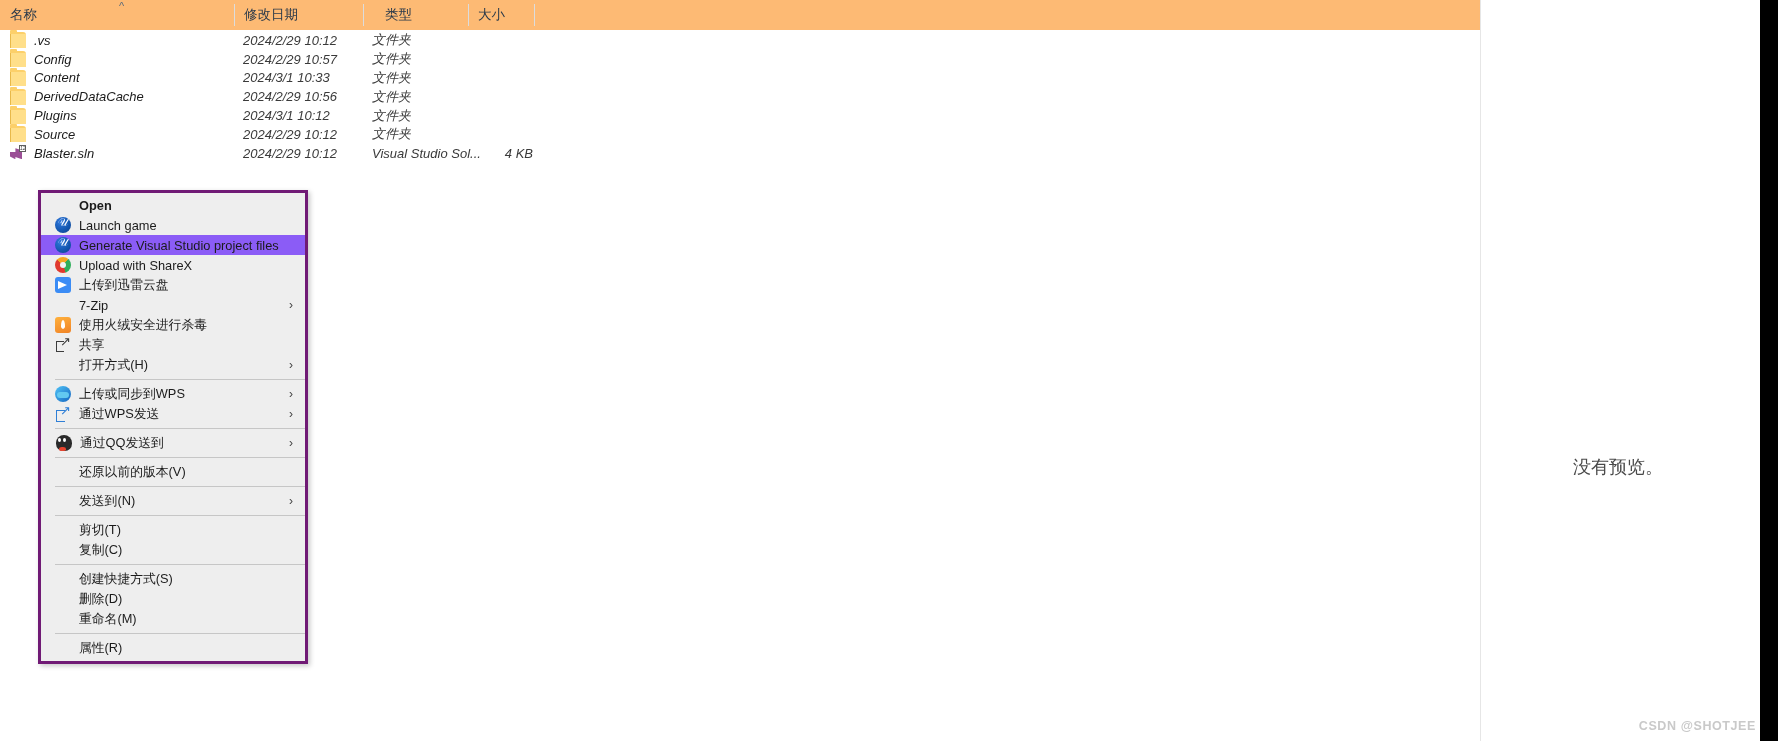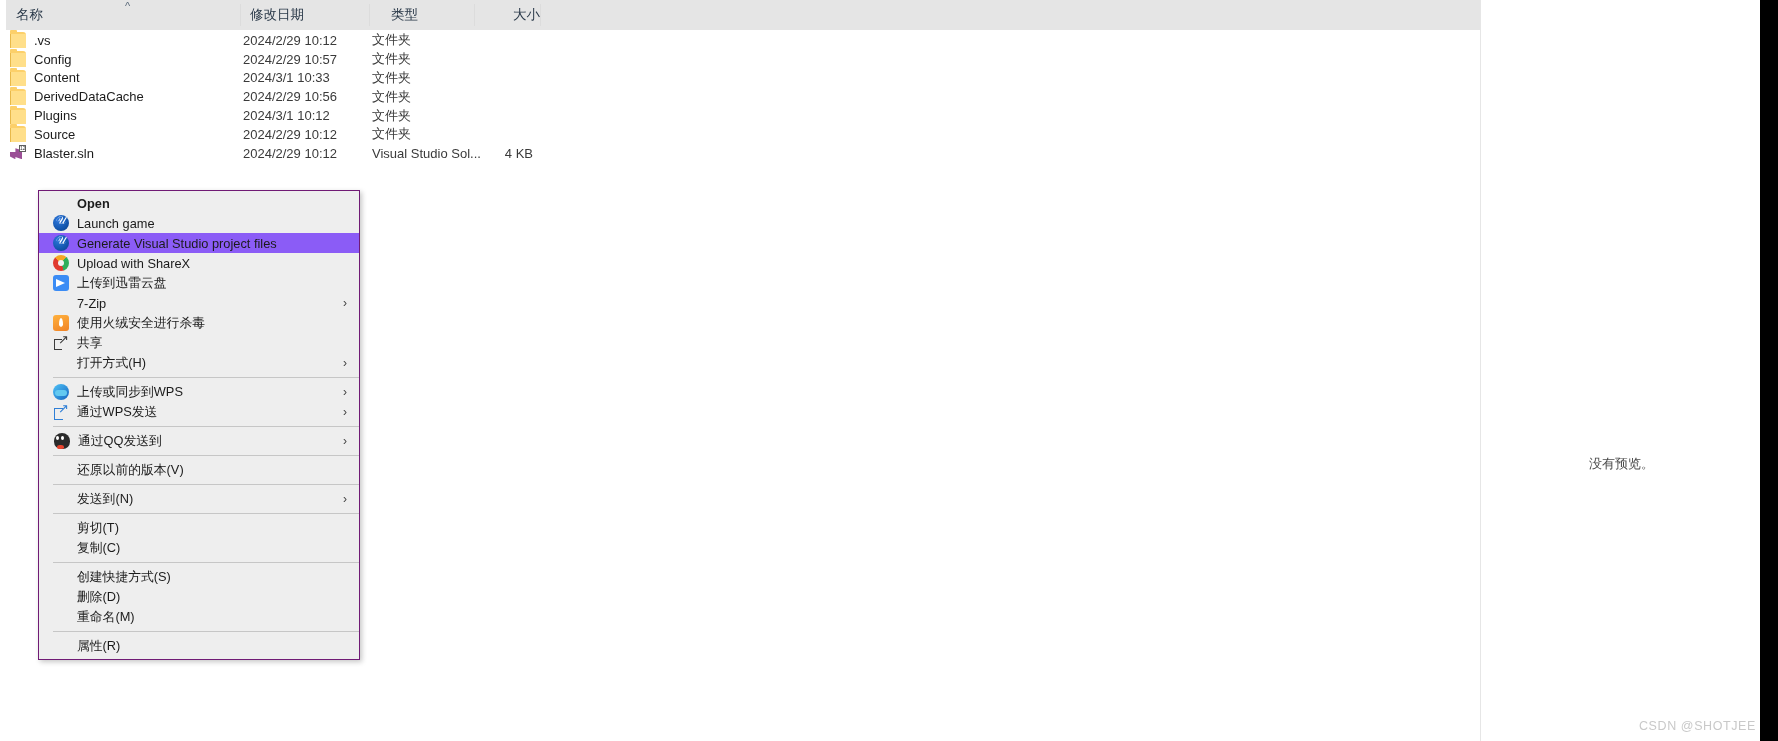--- a/index.html
+++ b/index.html
@@ -8,31 +8,31 @@
     width: 1778px; height: 741px;
     background: #ffffff;
     font-family: "Liberation Sans", "DejaVu Sans", sans-serif;
     overflow: hidden;
   }
   #root { position: relative; width: 1778px; height: 741px; background: #ffffff; }
 
   
   .list-pane { position: absolute; left: 0; top: 0; width: 1480px; height: 741px; background: #fff; }
 
-  .col-header { position: absolute; left: 6px; top: 0; width: 1480px; height: 30px; background: #e5e5e5; }
+  .col-header { position: absolute; left: 0; top: 0; width: 1480px; height: 30px; background: #fdba74; }
   .col-header .hcell {
     position: absolute; top: 0; height: 30px;
     display: flex; align-items: center;
     font-size: 13.5px; color: #2b3a4a; padding-left: 10px;
   }
   .col-sep { position: absolute; top: 4px; height: 22px; width: 1px; background: #dcdcdc; }
   .sort-arrow { position: absolute; top: 1px; font-size: 11px; color: #5a6a7a; line-height: 1; }
 
   .rows { position: absolute; left: 0; top: 31px; width: 1480px; }
-  .row { position: relative; height: 18.8px; width: 1480px; }
+  .row { position: relative; height: 18.8px; width: 1480px; font-style: italic; }
   .row.selected .rowbg { position: absolute; left: 0; top: 0; width: 534px; height: 18.8px; background: #cce4f7; }
   .row.selected .rowbg-outline { position: absolute; left: 0; top: 0; width: 534px; height: 18.8px; border: 1px solid #a8d2f0; }
 
   .cell { position: absolute; top: 0; height: 18.8px; display: flex; align-items: center;
           font-size: 13px; color: #1b1b1b; white-space: nowrap; }
   .c-name { left: 10px; }
   .c-date { left: 243px; color: #3a3a3a; }
   .c-type { left: 372px; color: #3a3a3a; }
   .c-size { left: 455px; width: 78px; justify-content: flex-end; color: #3a3a3a; }
 
@@ -48,31 +48,31 @@
   .ico-sln .vs-a { position:absolute; left:0; top:3px; width:12px; height:11px; background:#9b4f96; clip-path: polygon(0 35%, 45% 35%, 45% 0, 100% 20%, 100% 100%, 45% 80%, 45% 100%, 0 75%); }
   .ico-sln .vs-b { position:absolute; right:0; top:0; width:7px; height:7px; background:#ffffff; border:1px solid #5f5f5f; font-size:5px; color:#3c3c3c; line-height:5px; text-align:center; }
 
   
   .ico-ue { border-radius: 50%; background: radial-gradient(circle at 35% 30%, #2b6fd4 0%, #1452a8 60%, #0c3a7d 100%); }
   .ico-ue::after { content:"\01D4B0"; position:absolute; left:0; right:0; top:-1px; text-align:center; font-size:11px; color:#ffffff; font-family:"DejaVu Serif", serif; }
 
   
   .pane-sep { position: absolute; left: 1480px; top: 0; width: 1px; height: 741px; background: #e6e6e6; }
   .preview-pane { position: absolute; left: 1481px; top: 0; width: 279px; height: 741px; background: #ffffff; }
-  .preview-text { position: absolute; left: 108px; top: 455px; font-size: 13px; color: #4a4a4a; }
+  .preview-text { position: absolute; left: 92px; top: 455px; font-size: 18px; color: #4a4a4a; }
 
   .right-band { position: absolute; left: 1760px; top: 0; width: 18px; height: 741px; background: #000000; }
 
   .watermark { position: absolute; right: 22px; bottom: 8px; font-size: 12.5px; color: #c9c9c9;
-               letter-spacing: 0.6px; white-space: nowrap; }
+               letter-spacing: 0.6px; white-space: nowrap; font-weight: bold; }
 
   
   .ctx-menu {
-    position: absolute; left: 38px; top: 190px; width: 322px;
-    background: #eeeeee; border: 1px solid #701a75;
+    position: absolute; left: 38px; top: 190px; width: 270px;
+    background: #eeeeee; border: 3px solid #701a75;
     box-shadow: 2px 2px 5px rgba(0,0,0,0.22);
     padding: 2px 0 3px 0;
   }
   .mi { position: relative; height: 20px; display: flex; align-items: center; padding-left: 14px; padding-right: 8px; }
   .mi.hover { background: #8b5cf6; }
   .mi .mi-ico { width: 16px; height: 16px; flex: 0 0 16px; position: relative; margin-right: 8px; }
   .mi .mi-label { font-size: 12.8px; color: #1b1b1b; white-space: nowrap; }
   .mi.bold .mi-label { font-weight: bold; }
   .mi .chev { position: absolute; right: 12px; top: 50%; transform: translateY(-50%); font-size: 12px; color: #444; line-height: 1; }
   .mi-sep { height: 1px; background: #c6c6c6; margin: 4px 0 4px 14px; }
@@ -123,21 +123,21 @@
       <div class="hcell" style="left:234px;width:129px;">
         <span>修改日期</span>
       </div>
 
       <div class="col-sep" style="left:363px;"></div>
       <div class="hcell" style="left:363px;width:105px;margin-left:12px;">
         <span>类型</span>
       </div>
 
       <div class="col-sep" style="left:468px;"></div>
-      <div class="hcell" style="left:468px;width:66px;justify-content:flex-end;">
+      <div class="hcell" style="left:468px;width:66px;">
         <span>大小</span>
       </div>
       <div class="col-sep" style="left:534px;"></div>
     </div>
 
     <div class="rows" id="rows">
         <div class="row">
           <div class="cell c-name">
             <span class="nameicon ico-folder"></span>
             <span>.vs</span>

